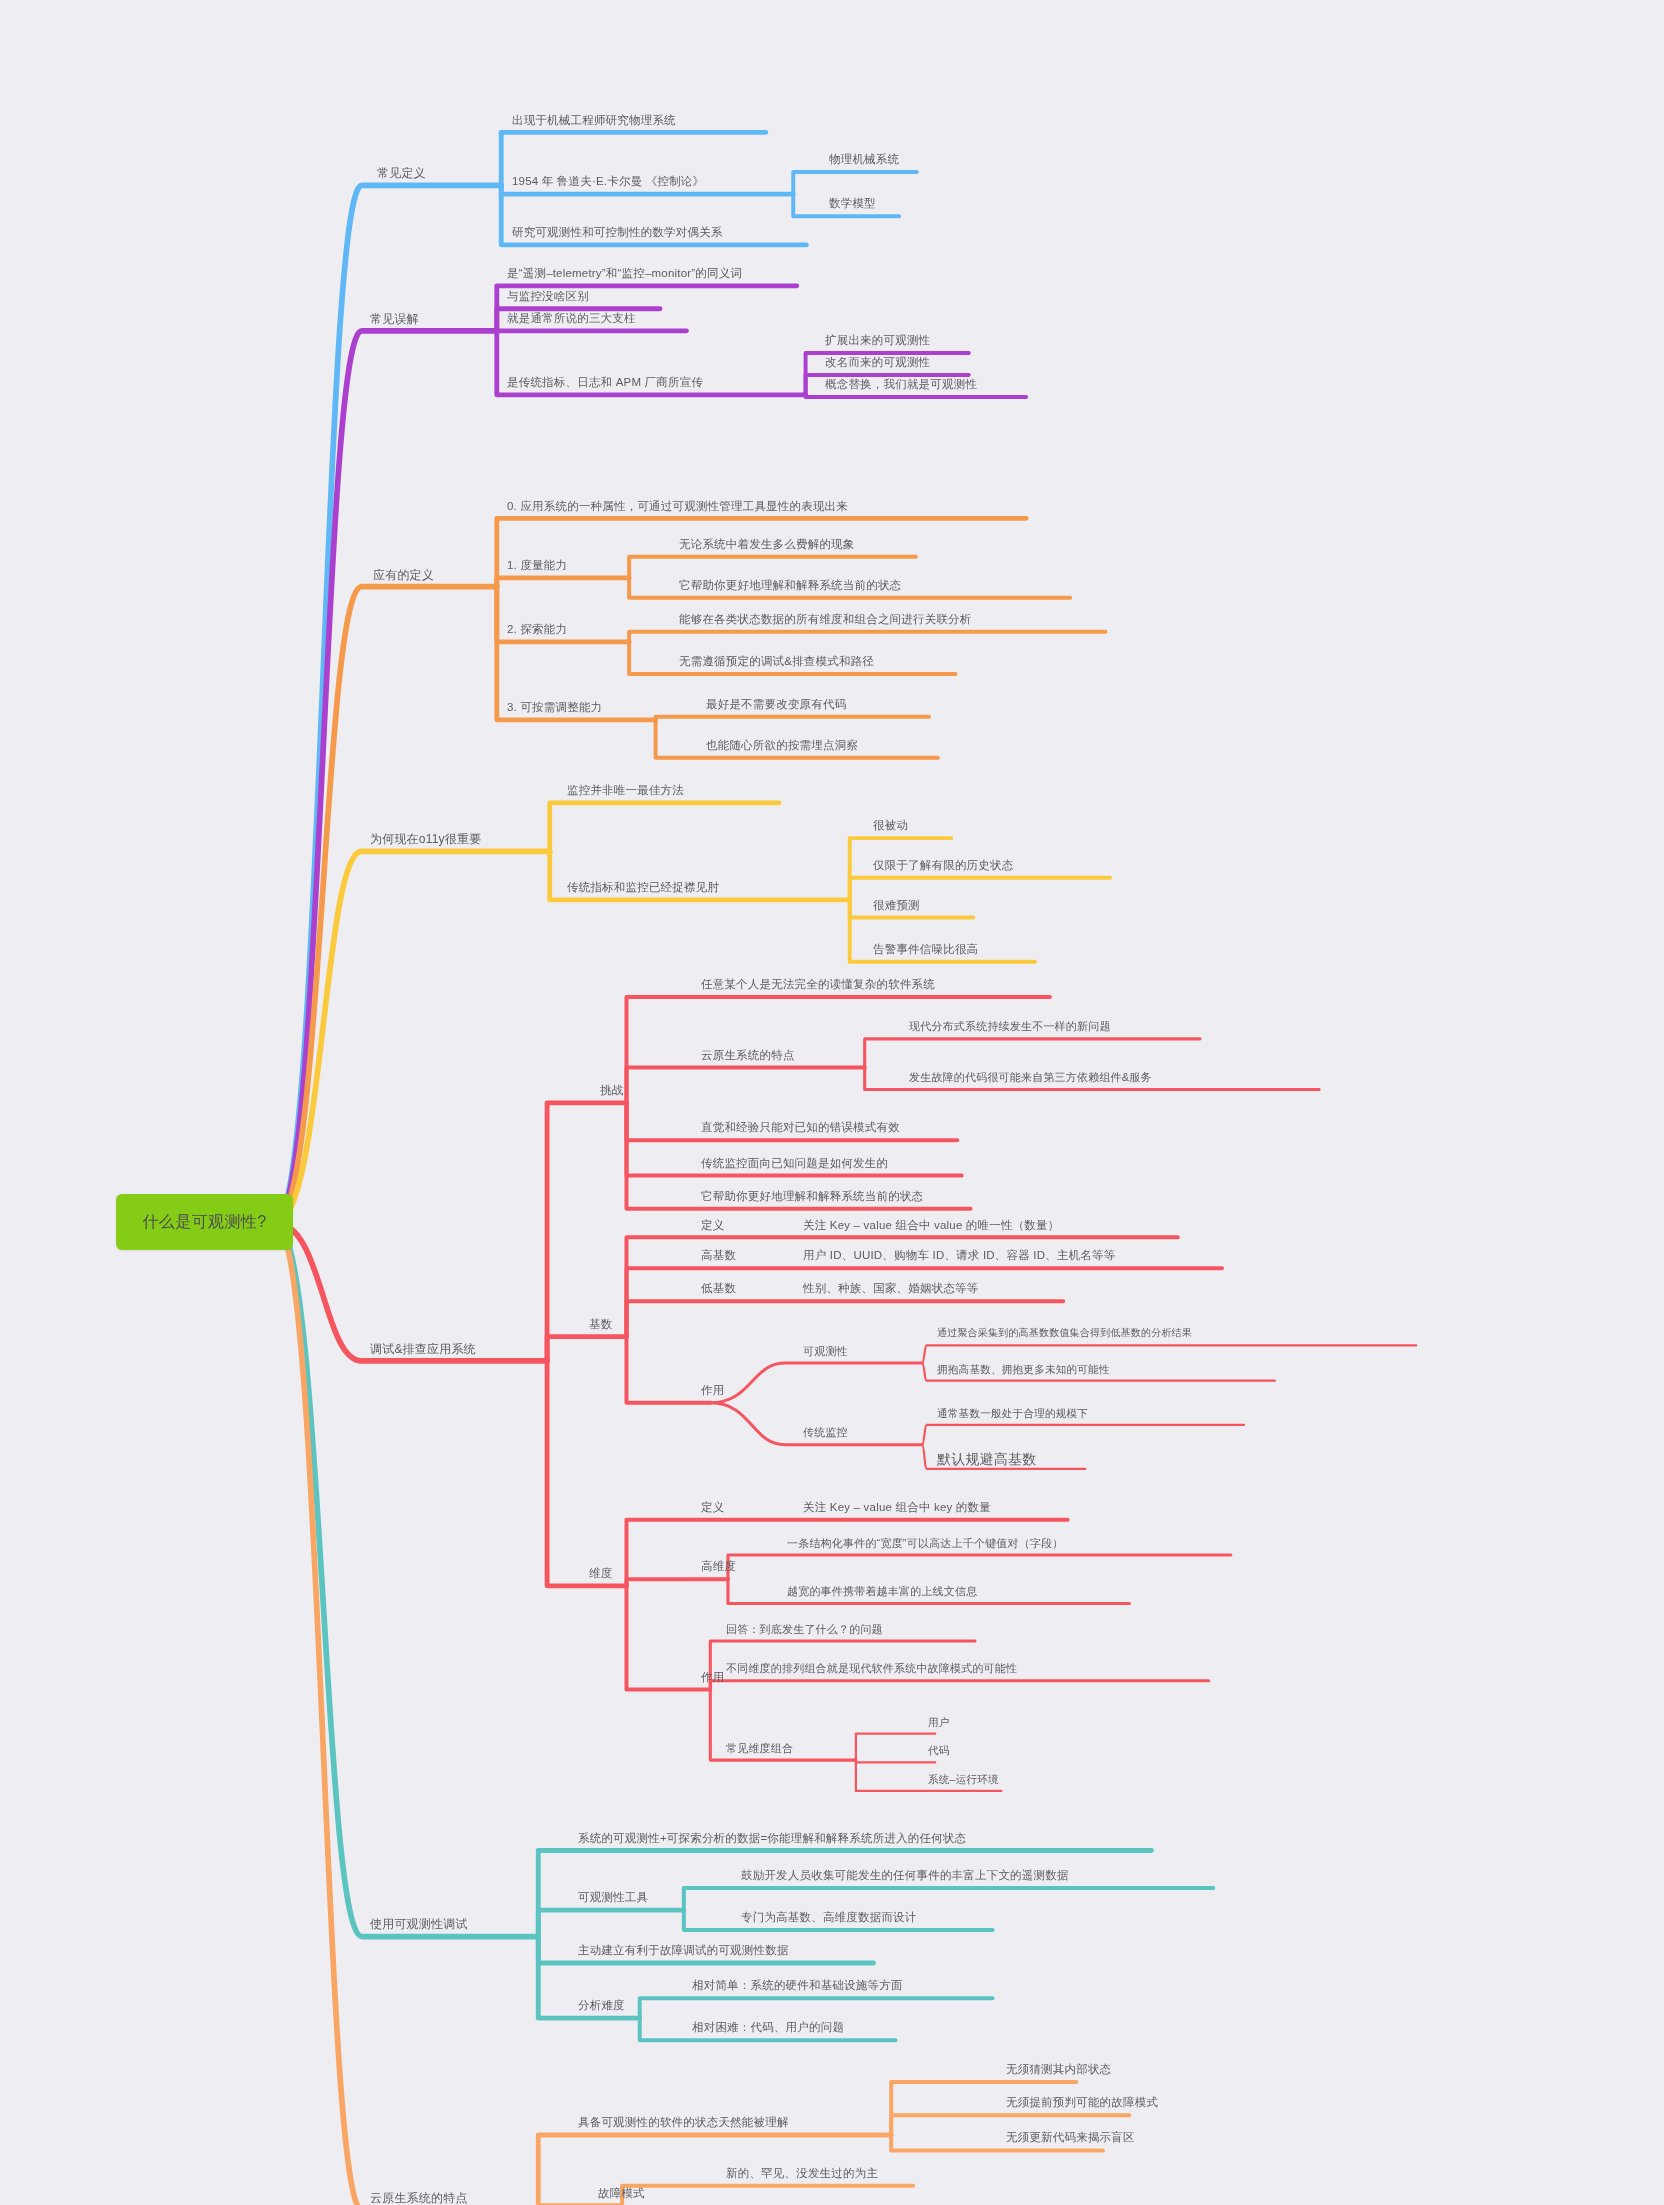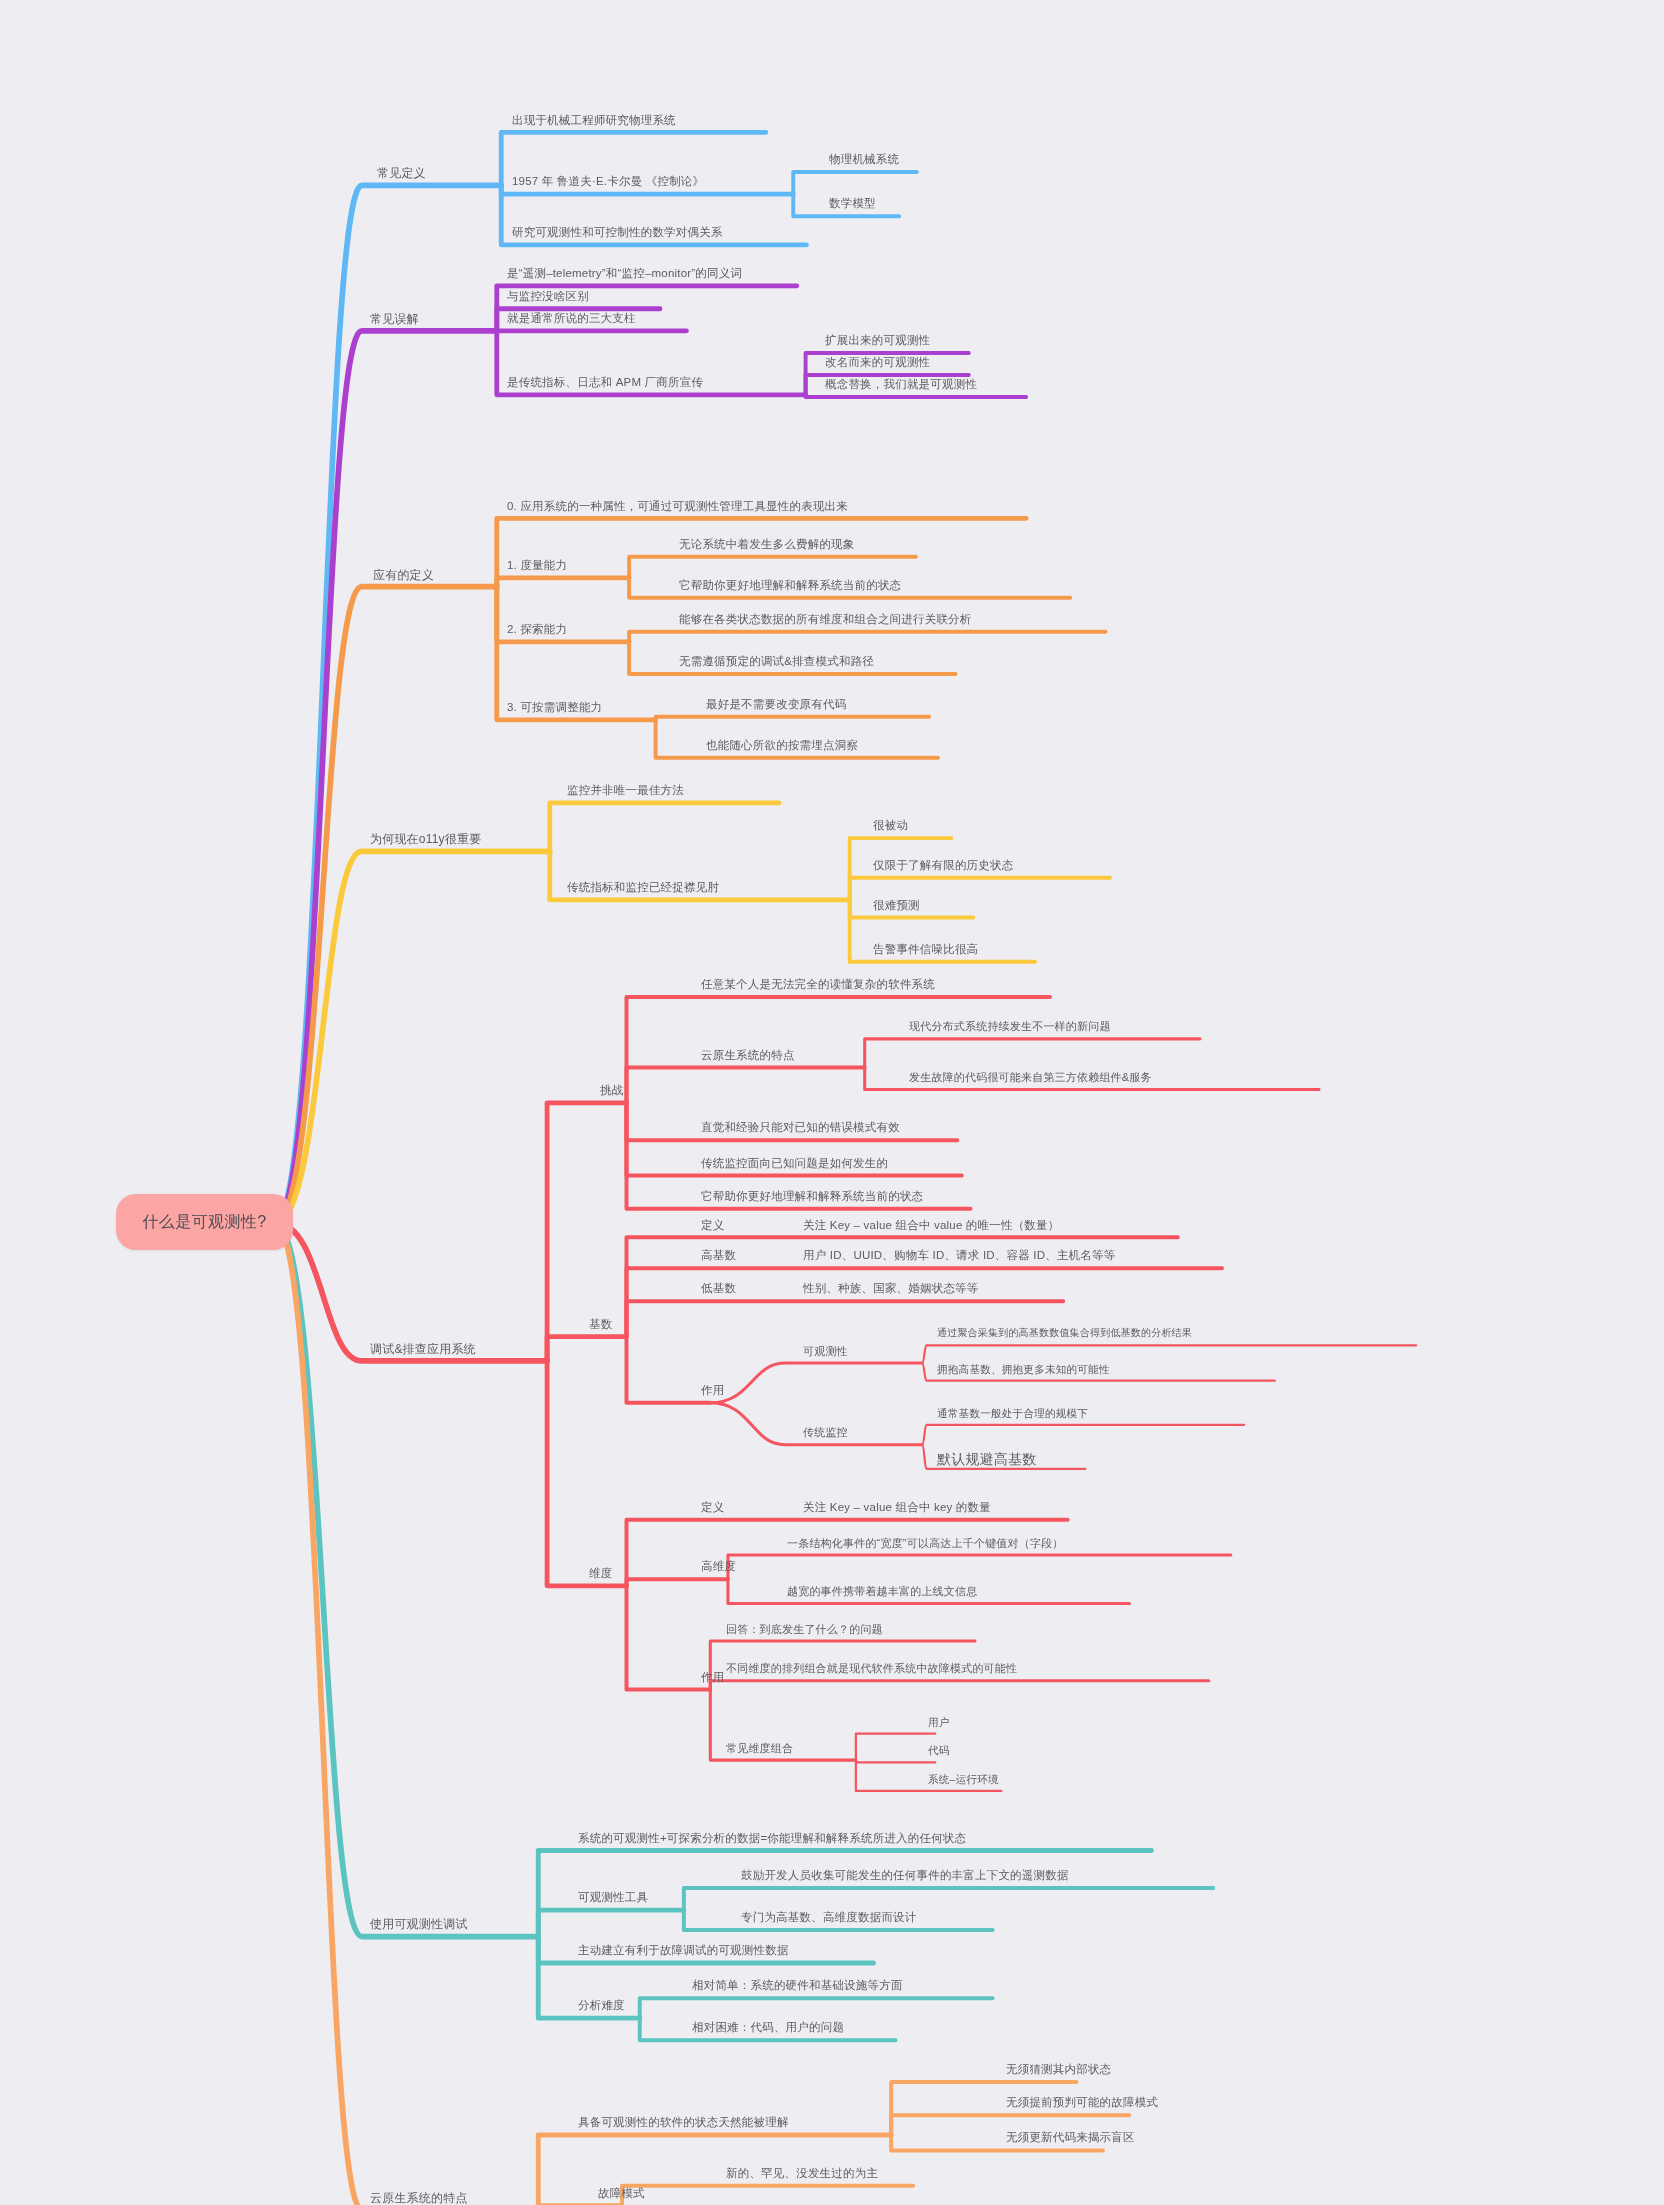--- a/index.html
+++ b/index.html
@@ -13,22 +13,22 @@
   .nodeLabel{
     position:absolute;
     color:#5a5a60;
     white-space:nowrap;
     line-height:1;
     font-weight:400;
     letter-spacing:0.2px;
   }
   .root-node{
     position:absolute;
-    background:#fca5a5;
-    border-radius:20px;
+    background:#84cc16;
+    border-radius:6px;
     box-shadow:0 0.9px 2.6px rgba(0,0,0,0.07);
     display:flex;align-items:center;justify-content:center;
     color:#4c4c52;
     white-space:nowrap;
     letter-spacing:0.4px;
   }
 </style>
 </head>
 <body>
 
@@ -116,21 +116,21 @@
     <path d="M 1410 5000 C 1410 5000, 1410 5045, 1410 5045 L 1760 5045" stroke="#F9A664" stroke-width="9" fill="none" stroke-linecap="round" stroke-linejoin="round"></path>
     <path d="M 1220 5010 C 1220 5010, 1220 5170, 1220 5170 L 1580 5170" stroke="#F9A664" stroke-width="11" fill="none" stroke-linecap="round" stroke-linejoin="round"></path>
     <path d="M 1580 5170 C 1690 5170, 1690 5120, 1780 5120 L 2010 5120" stroke="#F9A664" stroke-width="9" fill="none" stroke-linecap="round" stroke-linejoin="round"></path>
     <path d="M 1580 5170 C 1690 5170, 1690 5175, 1780 5175 L 2010 5175" stroke="#F9A664" stroke-width="9" fill="none" stroke-linecap="round" stroke-linejoin="round"></path>
     <path d="M 1580 5170 C 1690 5170, 1690 5240, 1780 5240 L 2080 5240" stroke="#F9A664" stroke-width="9" fill="none" stroke-linecap="round" stroke-linejoin="round"></path>
   </svg>
 <div id="labels">
     <div class="root-node" style="left: 116px; top: 1194px; width: 177px; height: 56px; font-size: 16px;">什么是可观测性?</div>
     <div class="nodeLabel" style="left: 377px; top: 167px; font-size: 12px;">常见定义</div>
     <div class="nodeLabel" style="left: 512px; top: 115px; font-size: 11.5px;">出现于机械工程师研究物理系统</div>
-    <div class="nodeLabel" style="left: 512px; top: 176px; font-size: 11.5px;">1957 年 鲁道夫·E.卡尔曼 《控制论》</div>
+    <div class="nodeLabel" style="left: 512px; top: 176px; font-size: 11.5px;">1954 年 鲁道夫·E.卡尔曼 《控制论》</div>
     <div class="nodeLabel" style="left: 829px; top: 154px; font-size: 11.5px;">物理机械系统</div>
     <div class="nodeLabel" style="left: 829px; top: 198px; font-size: 11.5px;">数学模型</div>
     <div class="nodeLabel" style="left: 512px; top: 227px; font-size: 11.5px;">研究可观测性和可控制性的数学对偶关系</div>
     <div class="nodeLabel" style="left: 370px; top: 313px; font-size: 12px;">常见误解</div>
     <div class="nodeLabel" style="left: 507px; top: 268px; font-size: 11.5px;">是“遥测–telemetry”和“监控–monitor”的同义词</div>
     <div class="nodeLabel" style="left: 507px; top: 291px; font-size: 11.5px;">与监控没啥区别</div>
     <div class="nodeLabel" style="left: 507px; top: 313px; font-size: 11.5px;">就是通常所说的三大支柱</div>
     <div class="nodeLabel" style="left: 507px; top: 377px; font-size: 11.5px;">是传统指标、日志和 APM 厂商所宣传</div>
     <div class="nodeLabel" style="left: 825px; top: 335px; font-size: 11.5px;">扩展出来的可观测性</div>
     <div class="nodeLabel" style="left: 825px; top: 357px; font-size: 11.5px;">改名而来的可观测性</div>

